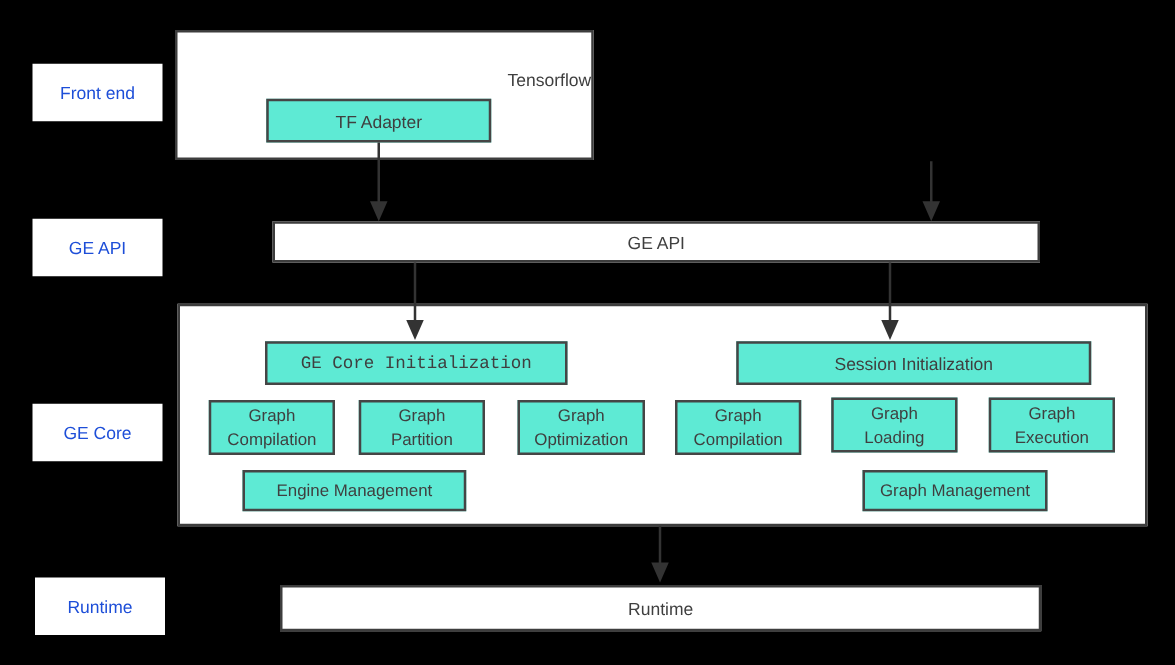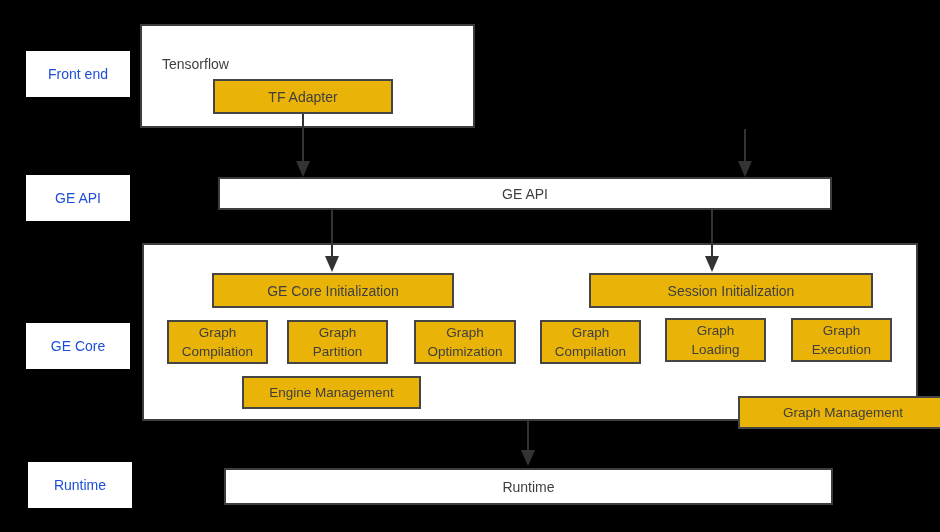--- a/index.html
+++ b/index.html
@@ -29,42 +29,41 @@
     background: #ffffff;
     border: 2px solid #3d3d3d;
     display: flex;
     align-items: center;
     justify-content: center;
     font-size: 14px;
   }
 
   
   .inner-box {
-    background: #eab308;
+    background: #5eead4;
     border: 2px solid #454545;
     display: flex;
     align-items: center;
     justify-content: center;
     font-size: 14px;
     text-align: center;
   }
 
   .module {
     flex-direction: column;
     font-size: 13.5px;
     line-height: 19px;
   }
-  .manager { font-size: 13.5px; margin-left: 48px; }
+  .manager { font-size: 13.5px; }
 
   .tf-title {
     position: absolute;
     left: 0; right: 0; top: 30px;
-    text-align: left;
+    text-align: right;
     font-size: 14px;
-    padding-left: 20px;
   }
 
   
   .vline { position: absolute; width: 2px; background: #333333; }
   .ahead {
     position: absolute;
     width: 0; height: 0;
     border-left: 7px solid transparent;
     border-right: 7px solid transparent;
     border-top: 16px solid #333333;
@@ -94,21 +93,21 @@
   <div class="abs inner-box" style="left:213px; top:79px; width:180px; height:35px;">
     <span>TF Adapter</span>
   </div>
 
   <div class="abs outer-box" style="left:218px; top:177px; width:614px; height:33px;">
     <span>GE API</span>
   </div>
 
   <div class="abs outer-box" style="left:142px; top:243px; width:776px; height:178px;"></div>
 
-  <div class="abs inner-box" style="left:212px; top:273px; width:242px; height:35px;">
+  <div class="abs inner-box" style="left:212px; top:273px; width:242px; height:35px;font-family:Liberation Mono, monospace;">
     <span>GE Core Initialization</span>
   </div>
   <div class="abs inner-box" style="left:589px; top:273px; width:284px; height:35px;">
     <span>Session Initialization</span>
   </div>
 
   <div class="abs inner-box module" style="left:167px; top:320px; width:101px; height:44px;">
     <span>Graph</span>
     <span>Compilation</span>
   </div>
@@ -129,21 +128,21 @@
     <span>Loading</span>
   </div>
   <div class="abs inner-box module" style="left:791px; top:318px; width:101px; height:44px;">
     <span>Graph</span>
     <span>Execution</span>
   </div>
 
   <div class="abs inner-box manager" style="left:194px; top:376px; width:179px; height:33px;">
     <span>Engine Management</span>
   </div>
-  <div class="abs inner-box manager" style="left:690px; top:396px; width:210px; height:33px;">
+  <div class="abs inner-box manager" style="left:690px; top:376px; width:148px; height:33px;">
     <span>Graph Management</span>
   </div>
 
   <div class="abs outer-box" style="left:224px; top:468px; width:609px; height:37px;">
     <span>Runtime</span>
   </div>
 
   <div>
     <div class="vline" style="left:302px; top:114px; height:48px;"></div>
     <div class="ahead" style="left:296px; top:161px;"></div>

